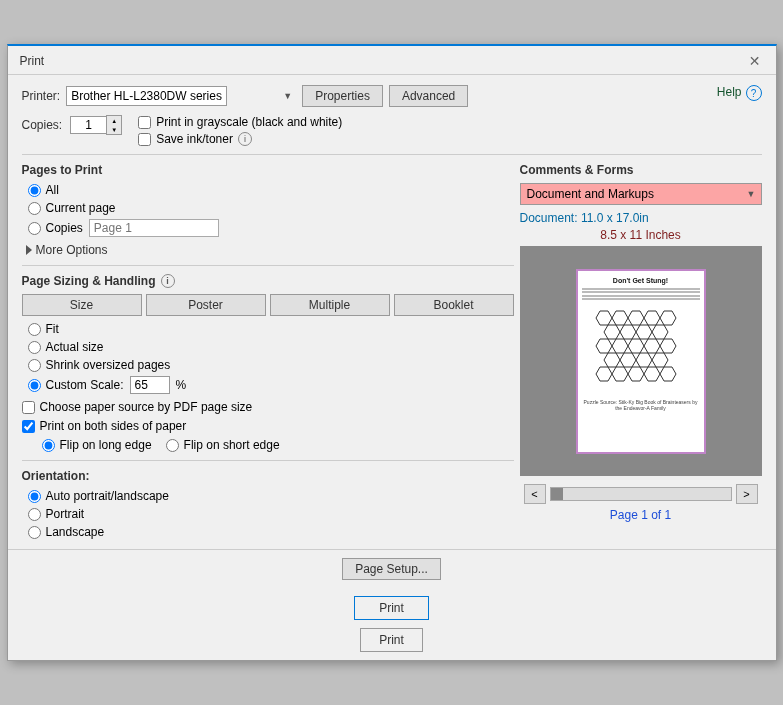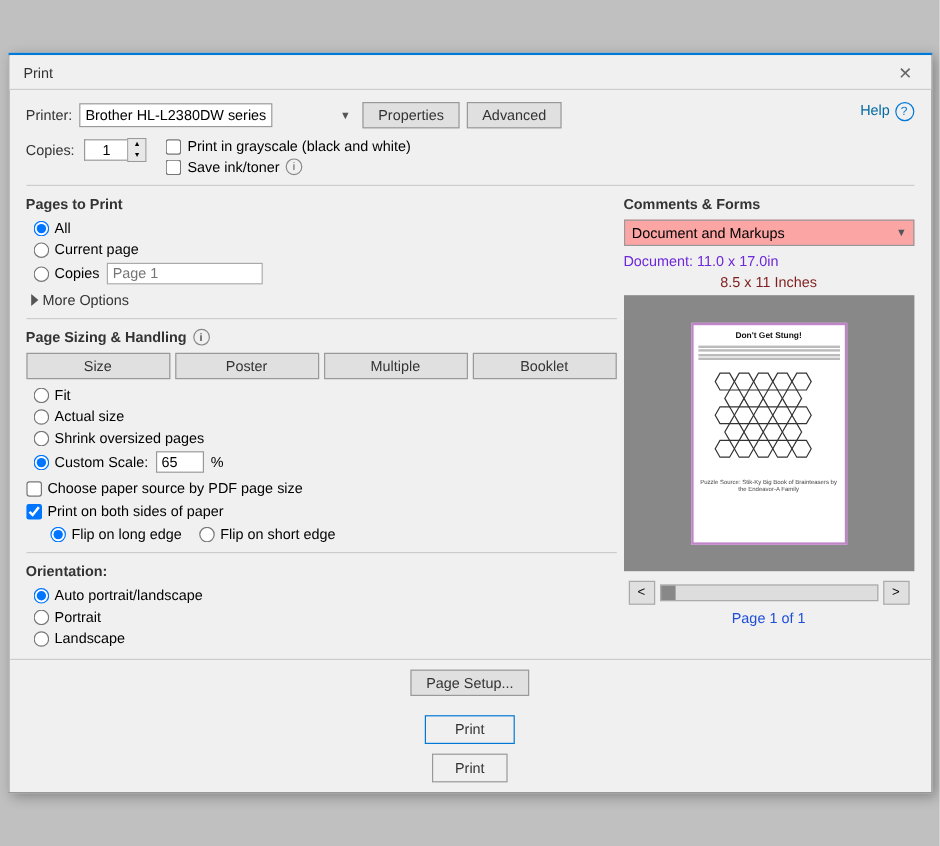--- a/index.html
+++ b/index.html
@@ -89,21 +89,21 @@
     }
     .btn {
       padding: 3px 12px;
       font-size: 12px;
       background: #e0e0e0;
       border: 1px solid #999;
       cursor: pointer;
       color: #333;
     }
     .help-link {
-      color: #0369a1;
+      color: #14532d;
       text-decoration: none;
       font-size: 12px;
       cursor: pointer;
     }
     .help-circle {
       display: inline-flex;
       align-items: center;
       justify-content: center;
       width: 16px;
       height: 16px;
@@ -324,21 +324,21 @@
     .summarize-btn {
       padding: 4px 12px;
       font-size: 12px;
       background: #e8e8e8;
       border: 1px solid #aaa;
       cursor: pointer;
       margin-bottom: 8px;
     }
     .doc-size {
       font-size: 12px;
-      color: #6d28d9;
+      color: #0369a1;
       margin-bottom: 3px;
     }
     .paper-size {
       font-size: 12px;
       color: #7f1d1d;
       text-align: center;
       margin-bottom: 4px;
     }
     .preview-area {
       background: #888;

